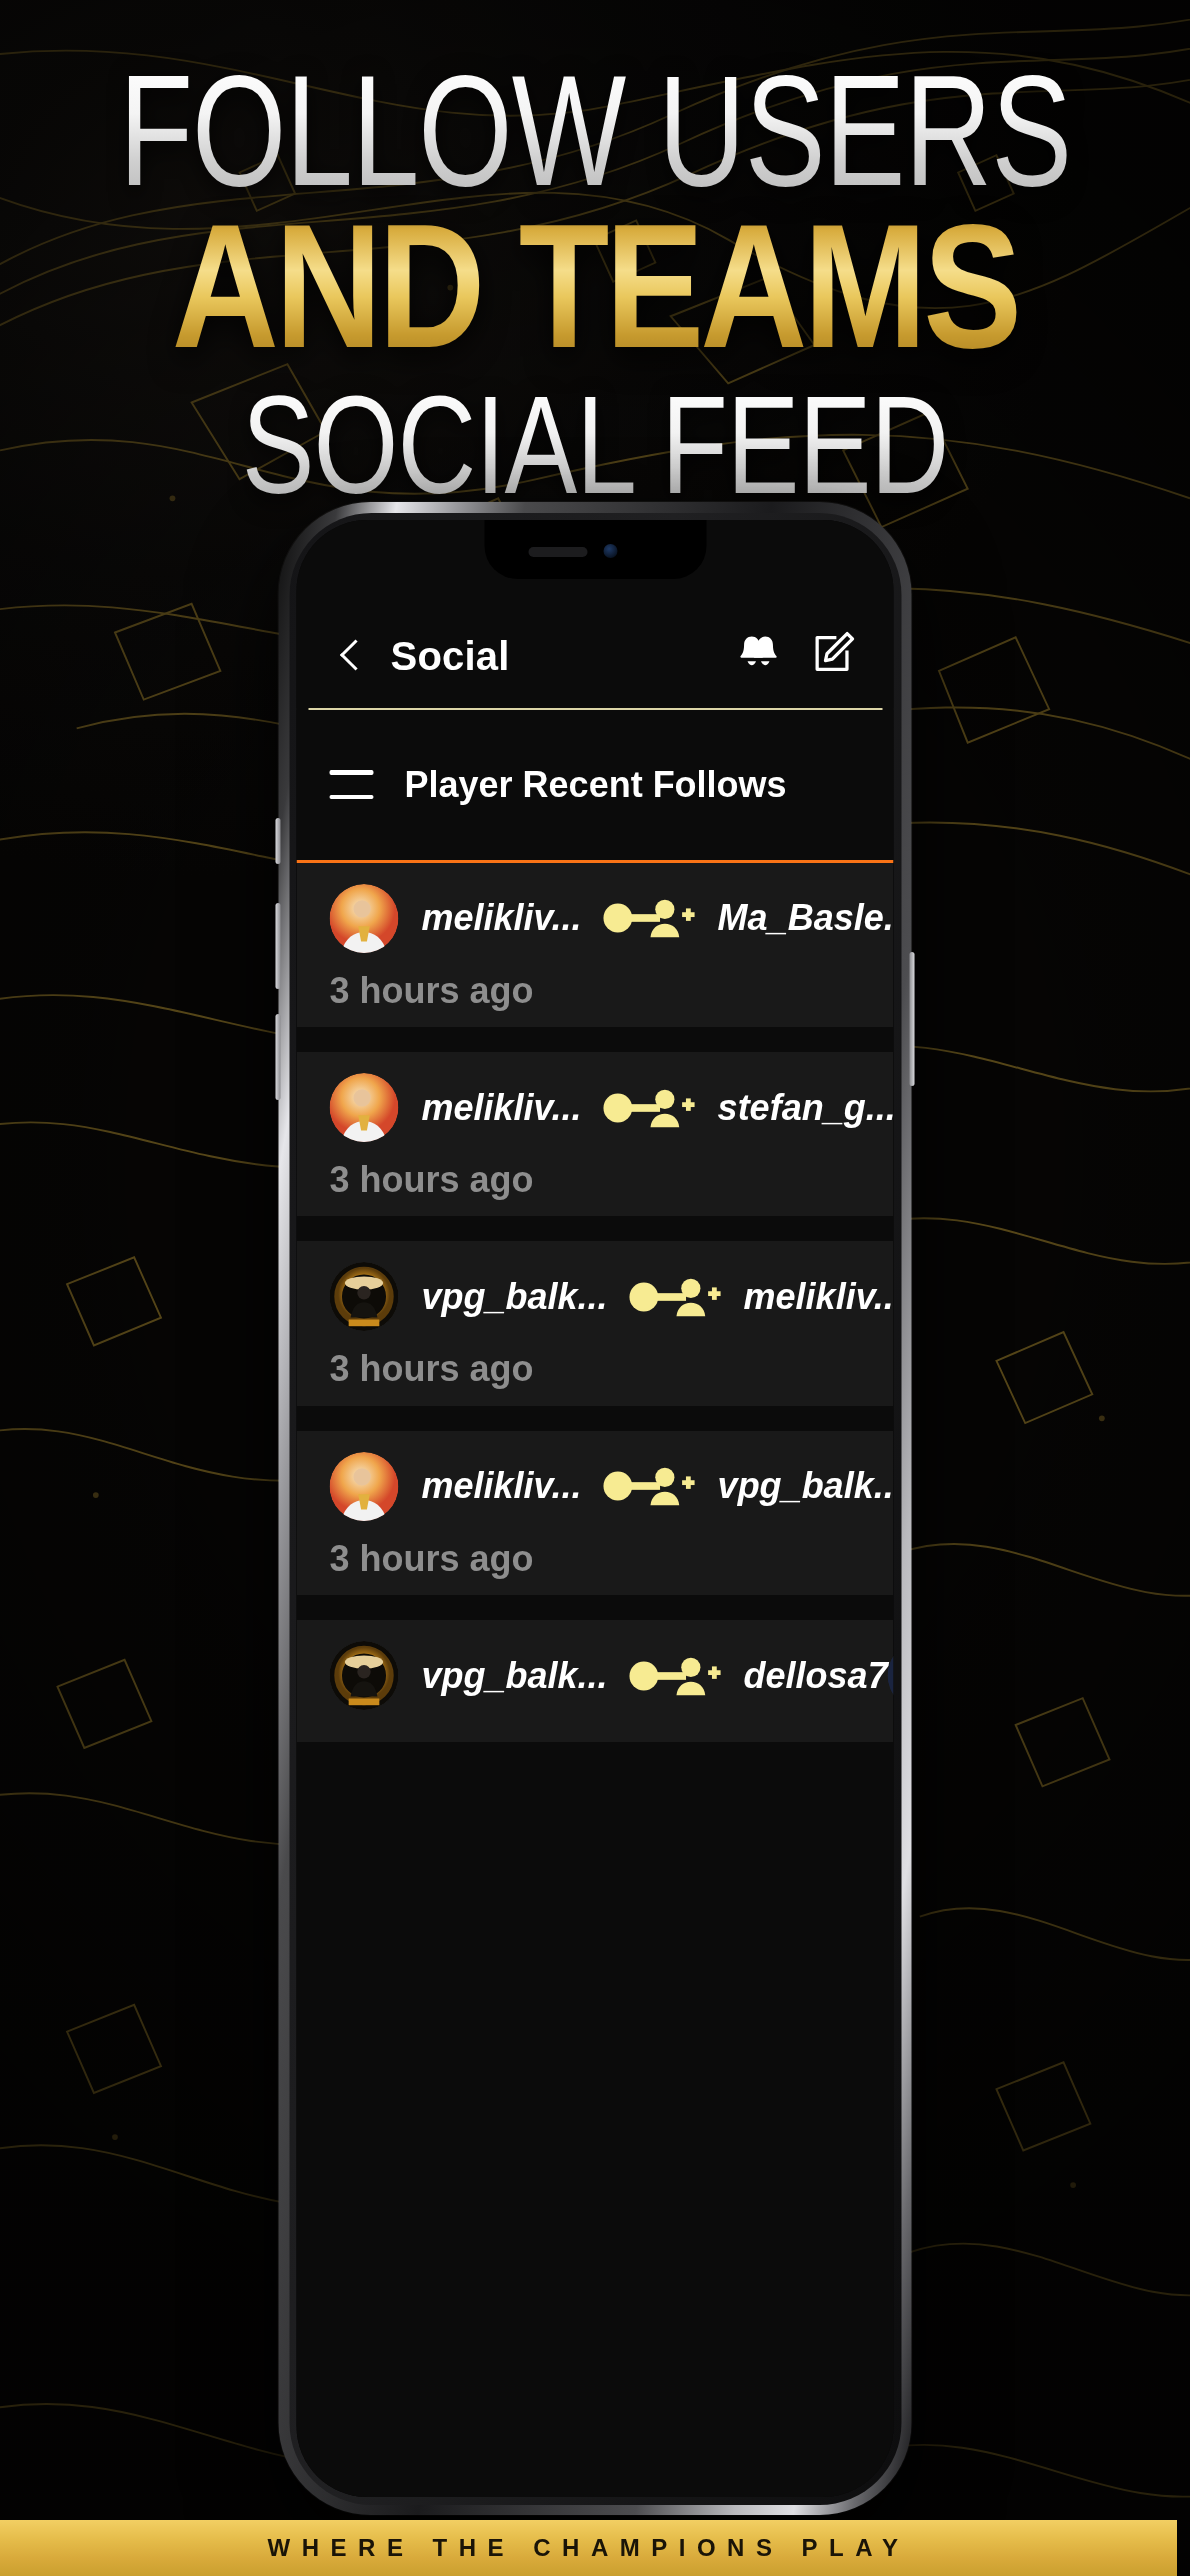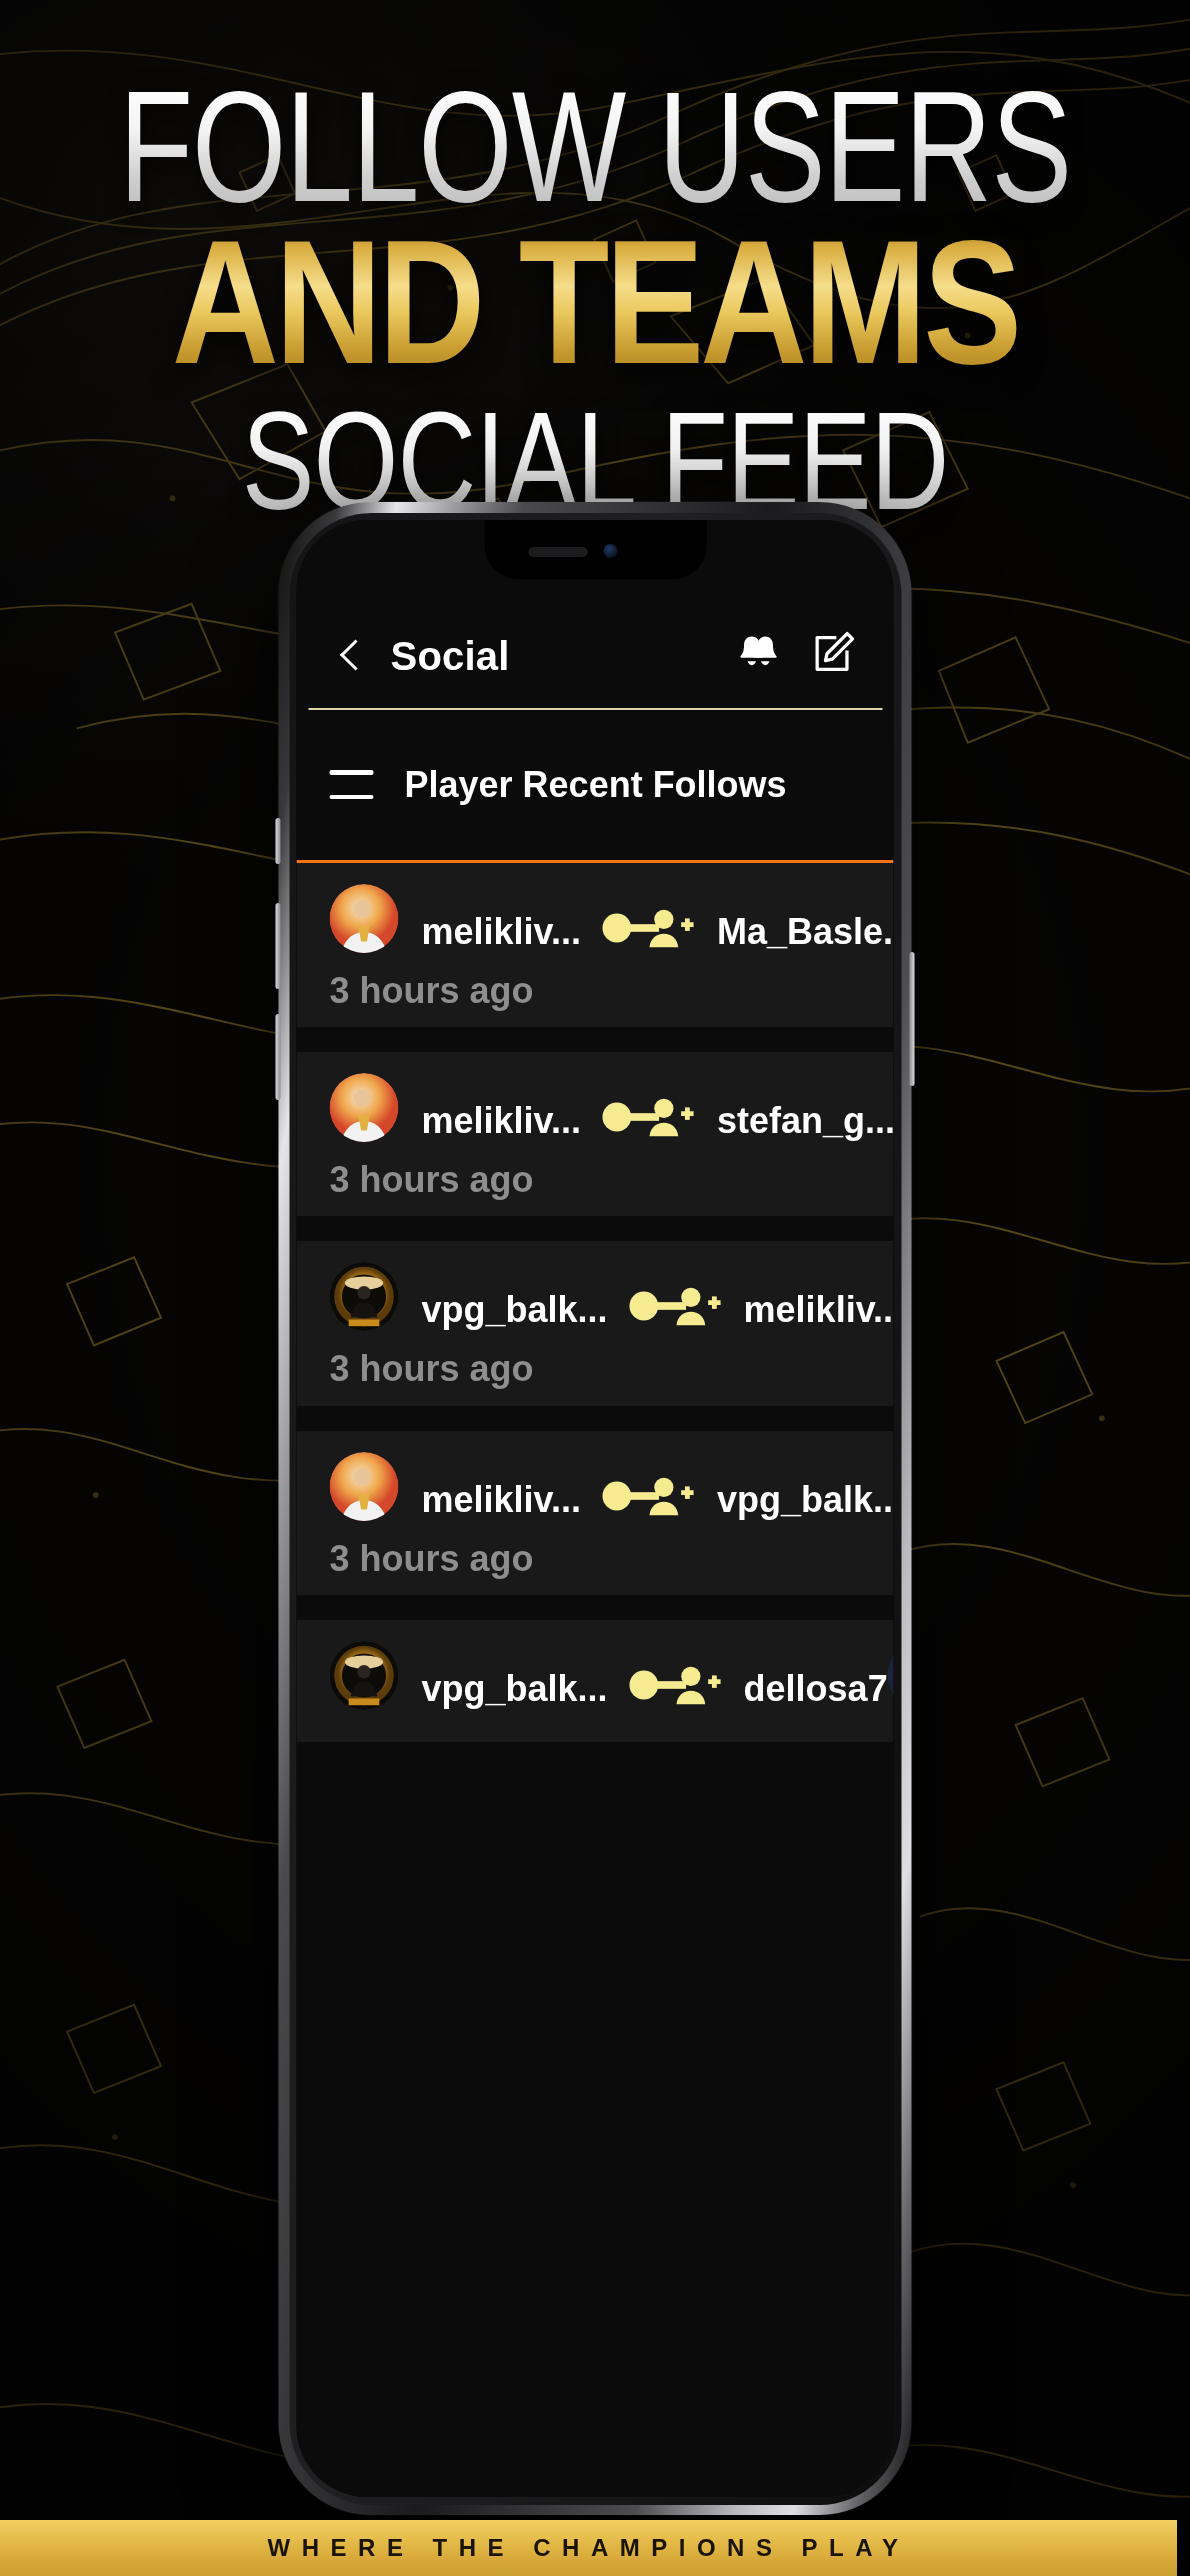--- a/index.html
+++ b/index.html
@@ -11,21 +11,21 @@
   
   .bg-art { position:absolute; inset:0; background:
       radial-gradient(ellipse 863px 671px at 18% 8%, #161310 0%, #0a0908 55%, #060504 100%),
       linear-gradient(160deg,#0b0a08 0%,#070605 40%,#050404 100%);
   }
   .bg-svg { position:absolute; inset:0; width:1190px; height:2576px; opacity:.85; }
   .bg-vignette { position:absolute; inset:0;
       background:radial-gradient(ellipse 958px 1246px at 50% 45%, rgba(0,0,0,0) 40%, rgba(0,0,0,.55) 100%); }
 
   
-  .headline { position:absolute; left:0; right:0; top:72px; text-align:center; z-index:5; }
+  .headline { position:absolute; left:0; right:0; top:56px; text-align:center; z-index:5; }
   .hl-line { font-family:"Liberation Sans", sans-serif; font-weight:400;
              letter-spacing:-1px; line-height:.96; white-space:nowrap; }
 
   .hl-1 {
     font-size:119px; font-weight:400;
     transform:scaleX(1.02) scaleY(1.32);
     transform-origin:center top;
     background:linear-gradient(180deg,#ffffff 0%,#f4f4f4 38%,#cfcfcf 70%,#b9b9b9 100%);
     -webkit-background-clip:text; background-clip:text; color:transparent;
     -webkit-text-fill-color:transparent;
@@ -100,21 +100,21 @@
   .section-head { height:153px; flex:0 0 153px; display:flex; align-items:center;
                   padding:0 33px; background:#0b0b0b; border-bottom:3px solid #f97316; }
   .burger { width:44px; height:29px; flex:0 0 44px; display:flex; flex-direction:column;
             justify-content:space-between; margin-right:31px; }
   .burger span { display:block; height:4.8px; background:#fff; border-radius:1.9px; }
   .section-title { font-size:36px; font-weight:700; color:#fff; }
 
   .feed { flex:1; overflow:hidden; background:#0b0b0b; }
 
   .row { background:#191919; margin-bottom:25px; padding:21px 0 15.3px 0; }
-  .row-main { display:flex; align-items:flex-end; padding:0 0 0 33px; }
+  .row-main { display:flex; align-items:center; padding:0 0 0 33px;font-style:italic; }
   .avatar { width:69px; height:69px; border-radius:50%; flex:0 0 69px; overflow:hidden;
             background:#222; position:relative; }
   .avatar canvas, .avatar .av { width:100%; height:100%; display:block; }
   .uname { font-size:36px; font-weight:700; color:#fff; white-space:nowrap; margin:0 0 0 23px; }
   .follow-ic { flex:0 0 94px; width:94px; height:50px; margin:0 21px; }
   .uname-r { font-size:36px; font-weight:700; color:#fff; white-space:nowrap;
              flex:1; text-align:center; }
   .avatar-r { width:69px; height:69px; border-radius:50%; flex:0 0 69px; overflow:hidden;
               background:#222; margin-right:-15.3px; }
   .ts { font-size:36px; color:#8e8e8e; padding:17px 0 0 33px;font-weight:bold; }

